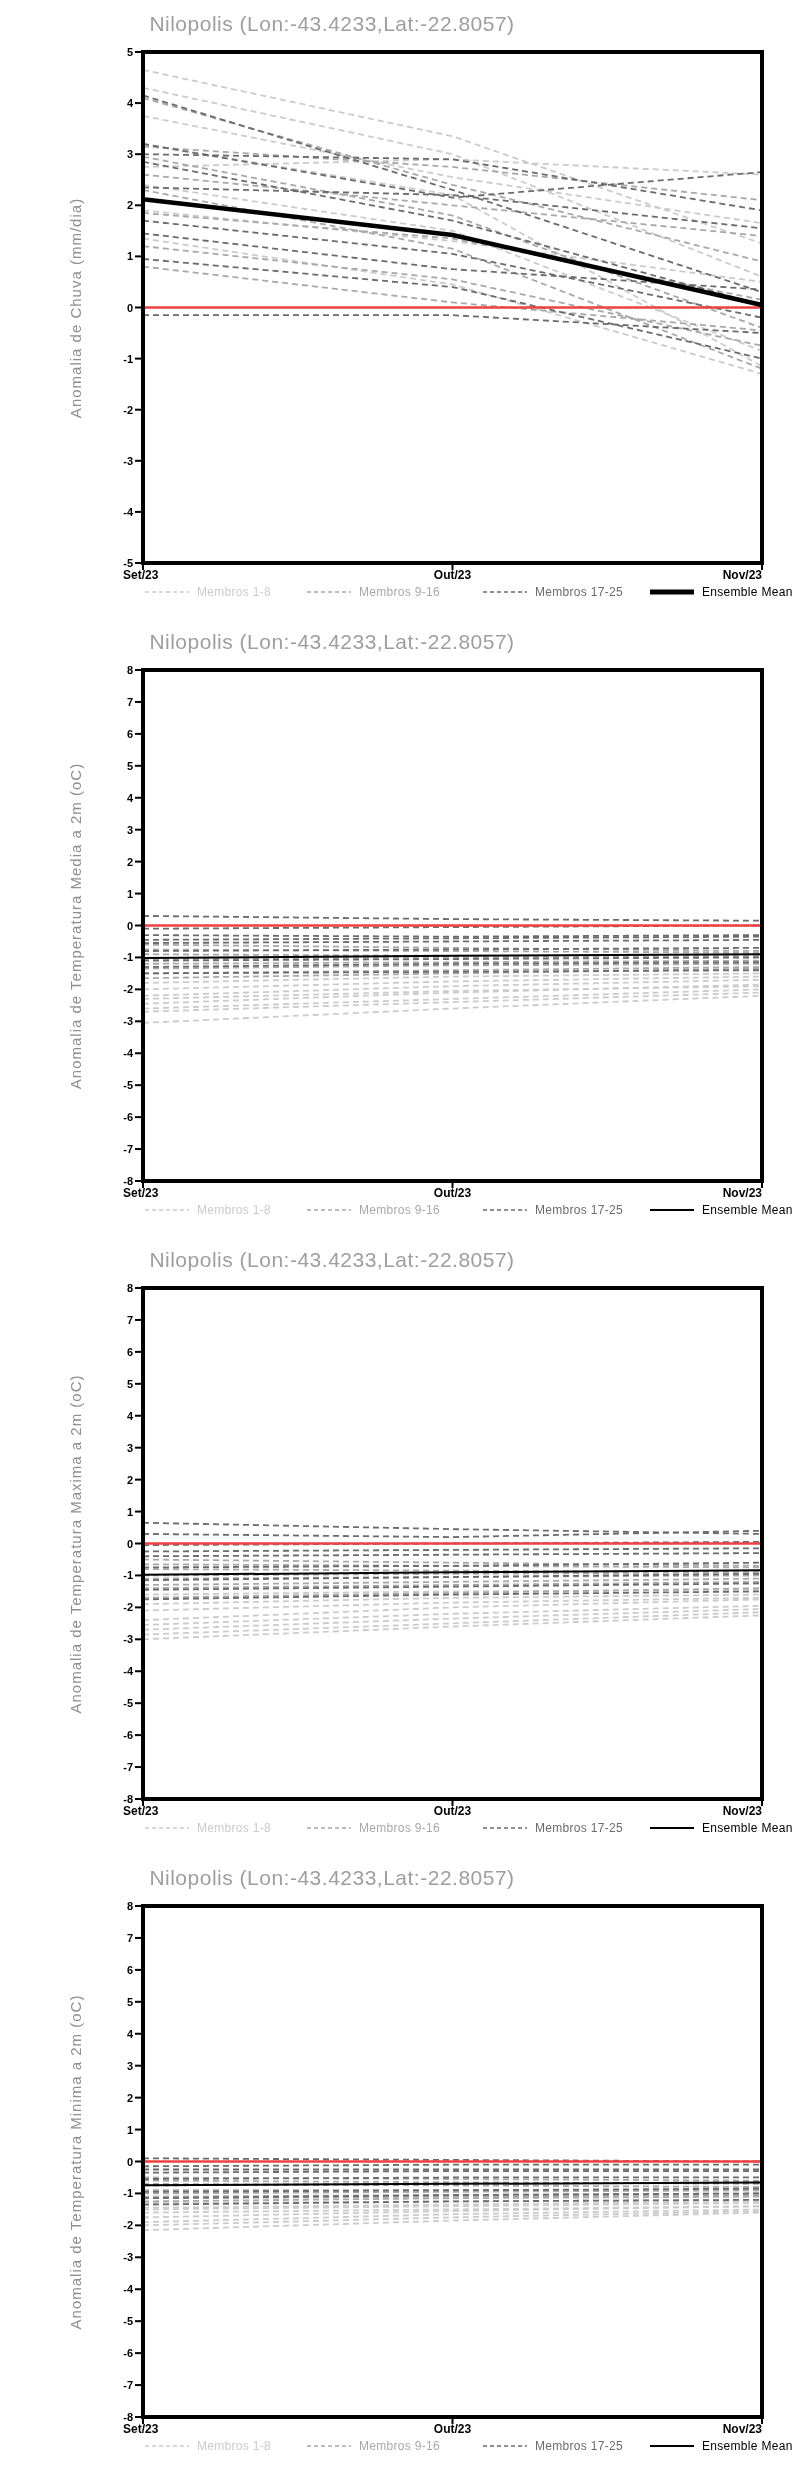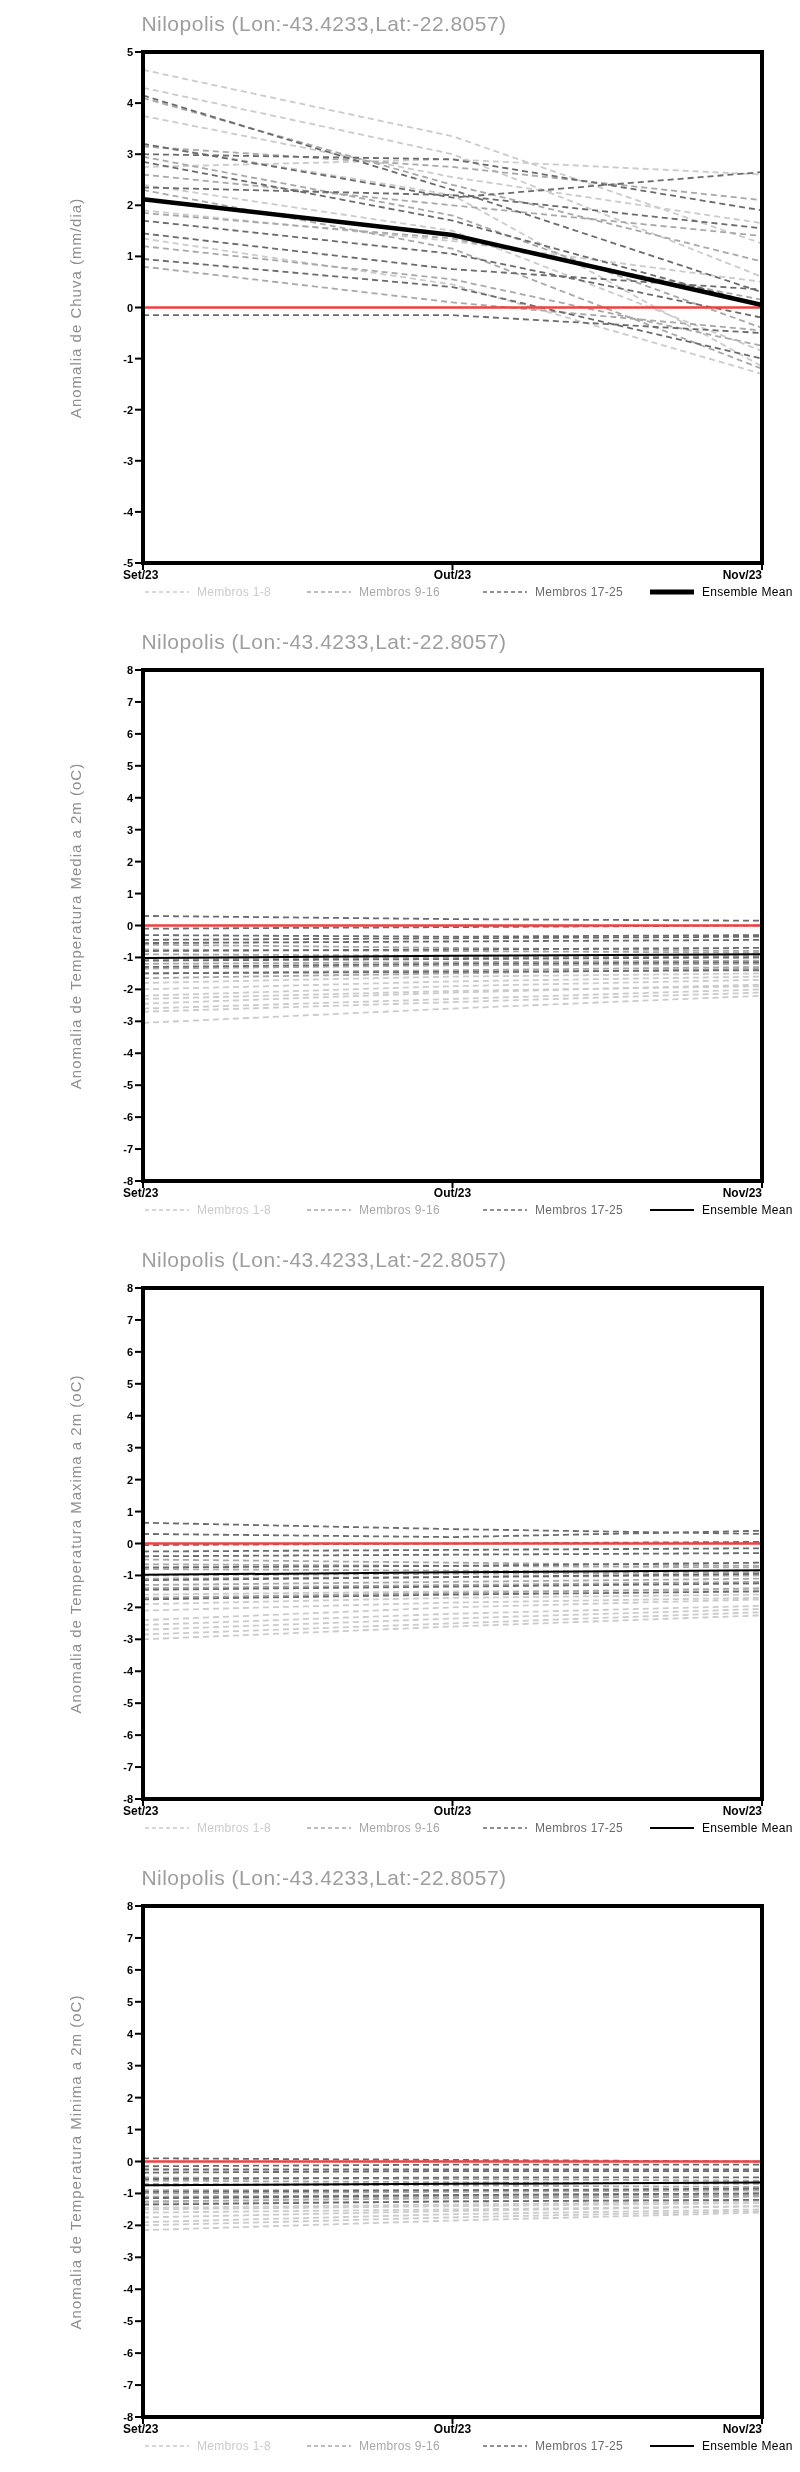--- a/index.html
+++ b/index.html
@@ -1,19 +1,19 @@
 <!DOCTYPE html>
 <html><head>
 <meta charset="utf-8">
 <style>
   html,body{margin:0;padding:0;background:#ffffff;}
   body{width:800px;height:2472px;font-family:"Liberation Sans",sans-serif;position:relative;}
   .panel{position:relative;width:800px;height:618px;background:#ffffff;overflow:hidden;}
   .chart-title{
-    position:absolute;top:12px;left:4px;width:640px;margin:0;
+    position:absolute;top:12px;left:12px;width:640px;margin:0;
     text-align:center;font-weight:400;font-size:21px;letter-spacing:.5px;
     color:#9e9e9e;white-space:nowrap;
   }
   .y-axis-label{
     position:absolute;left:75px;top:308px;
     transform:translate(-50%,-50%) rotate(-90deg);
     transform-origin:center;
     font-size:15px;color:#8f8f8f;letter-spacing:1px;white-space:nowrap;
   }
   .plot-svg{position:absolute;left:0;top:0;}

